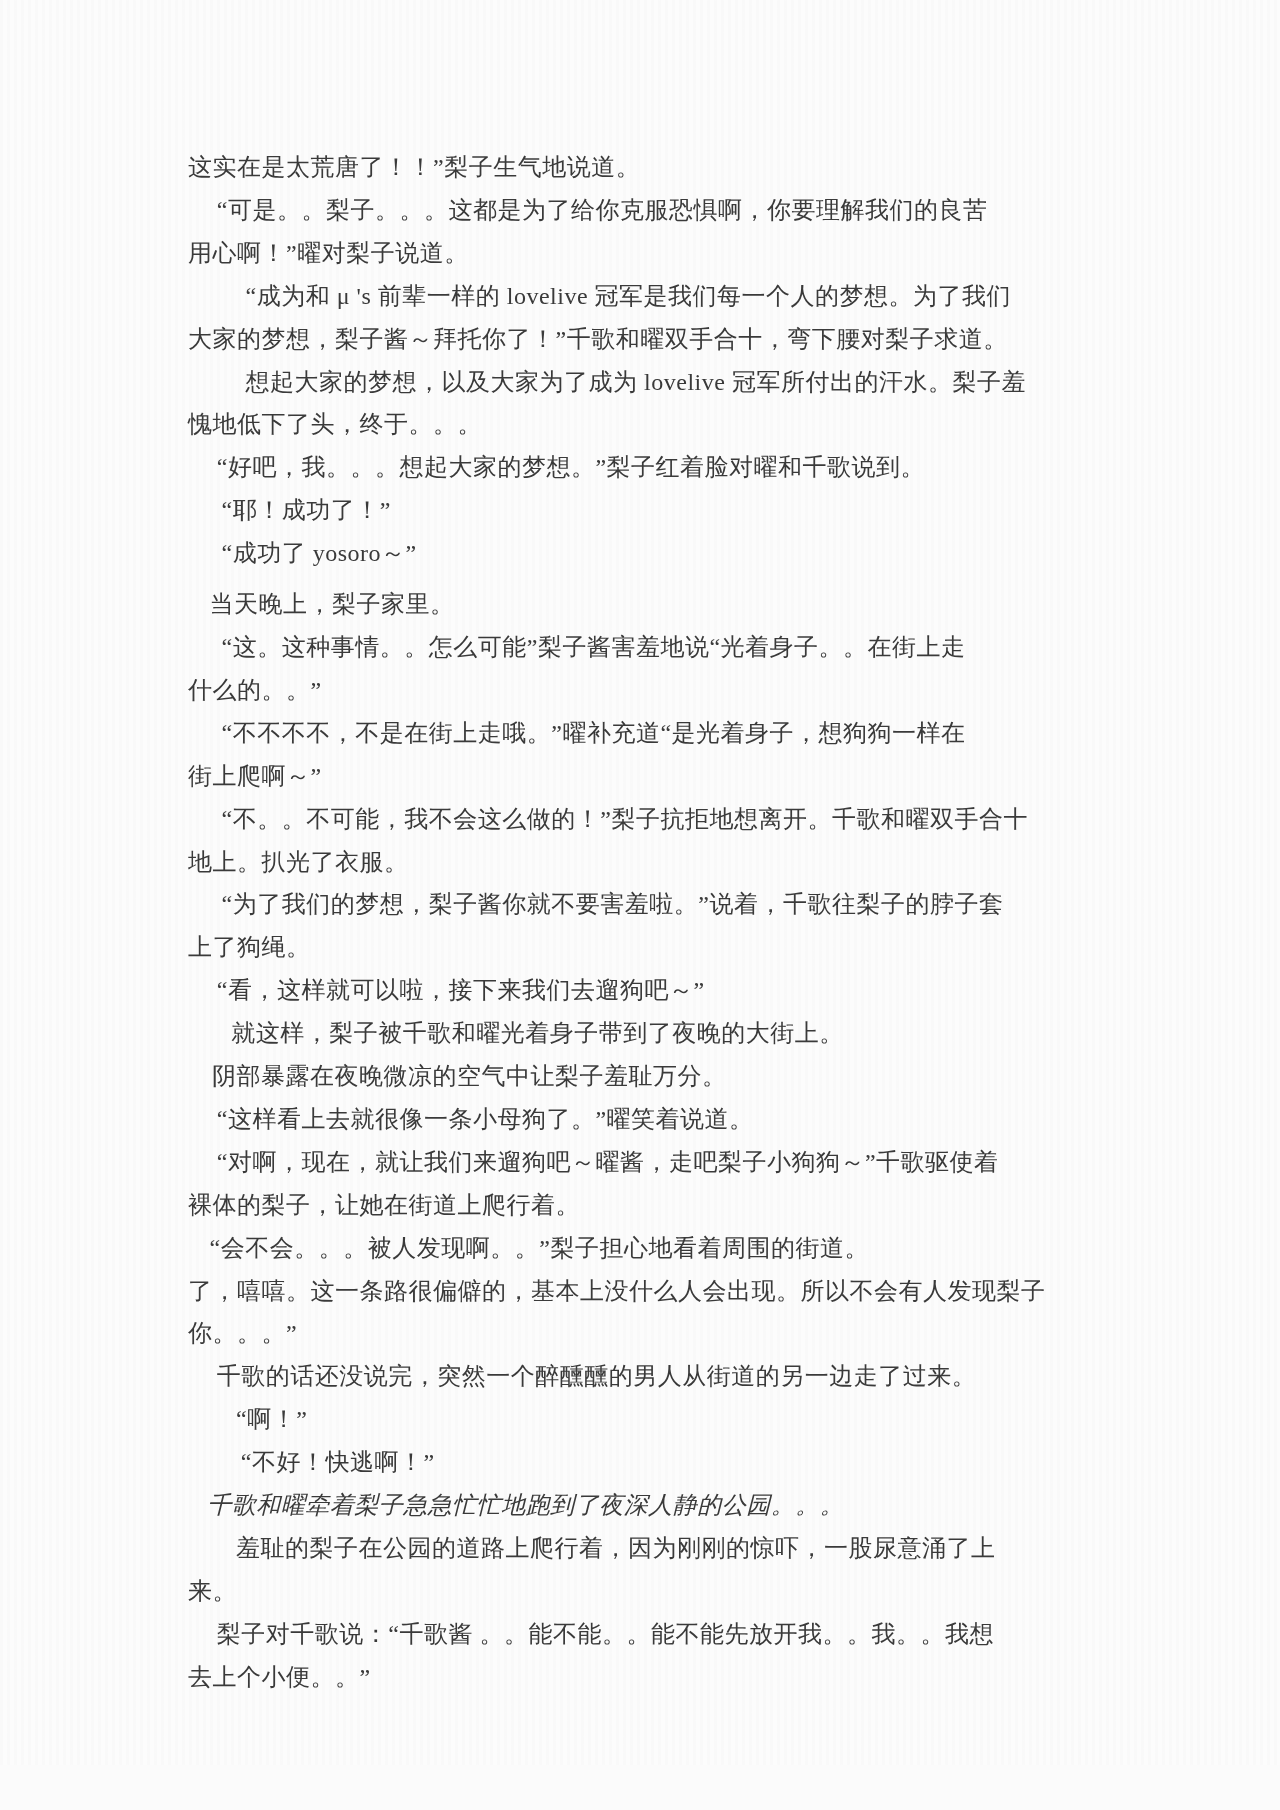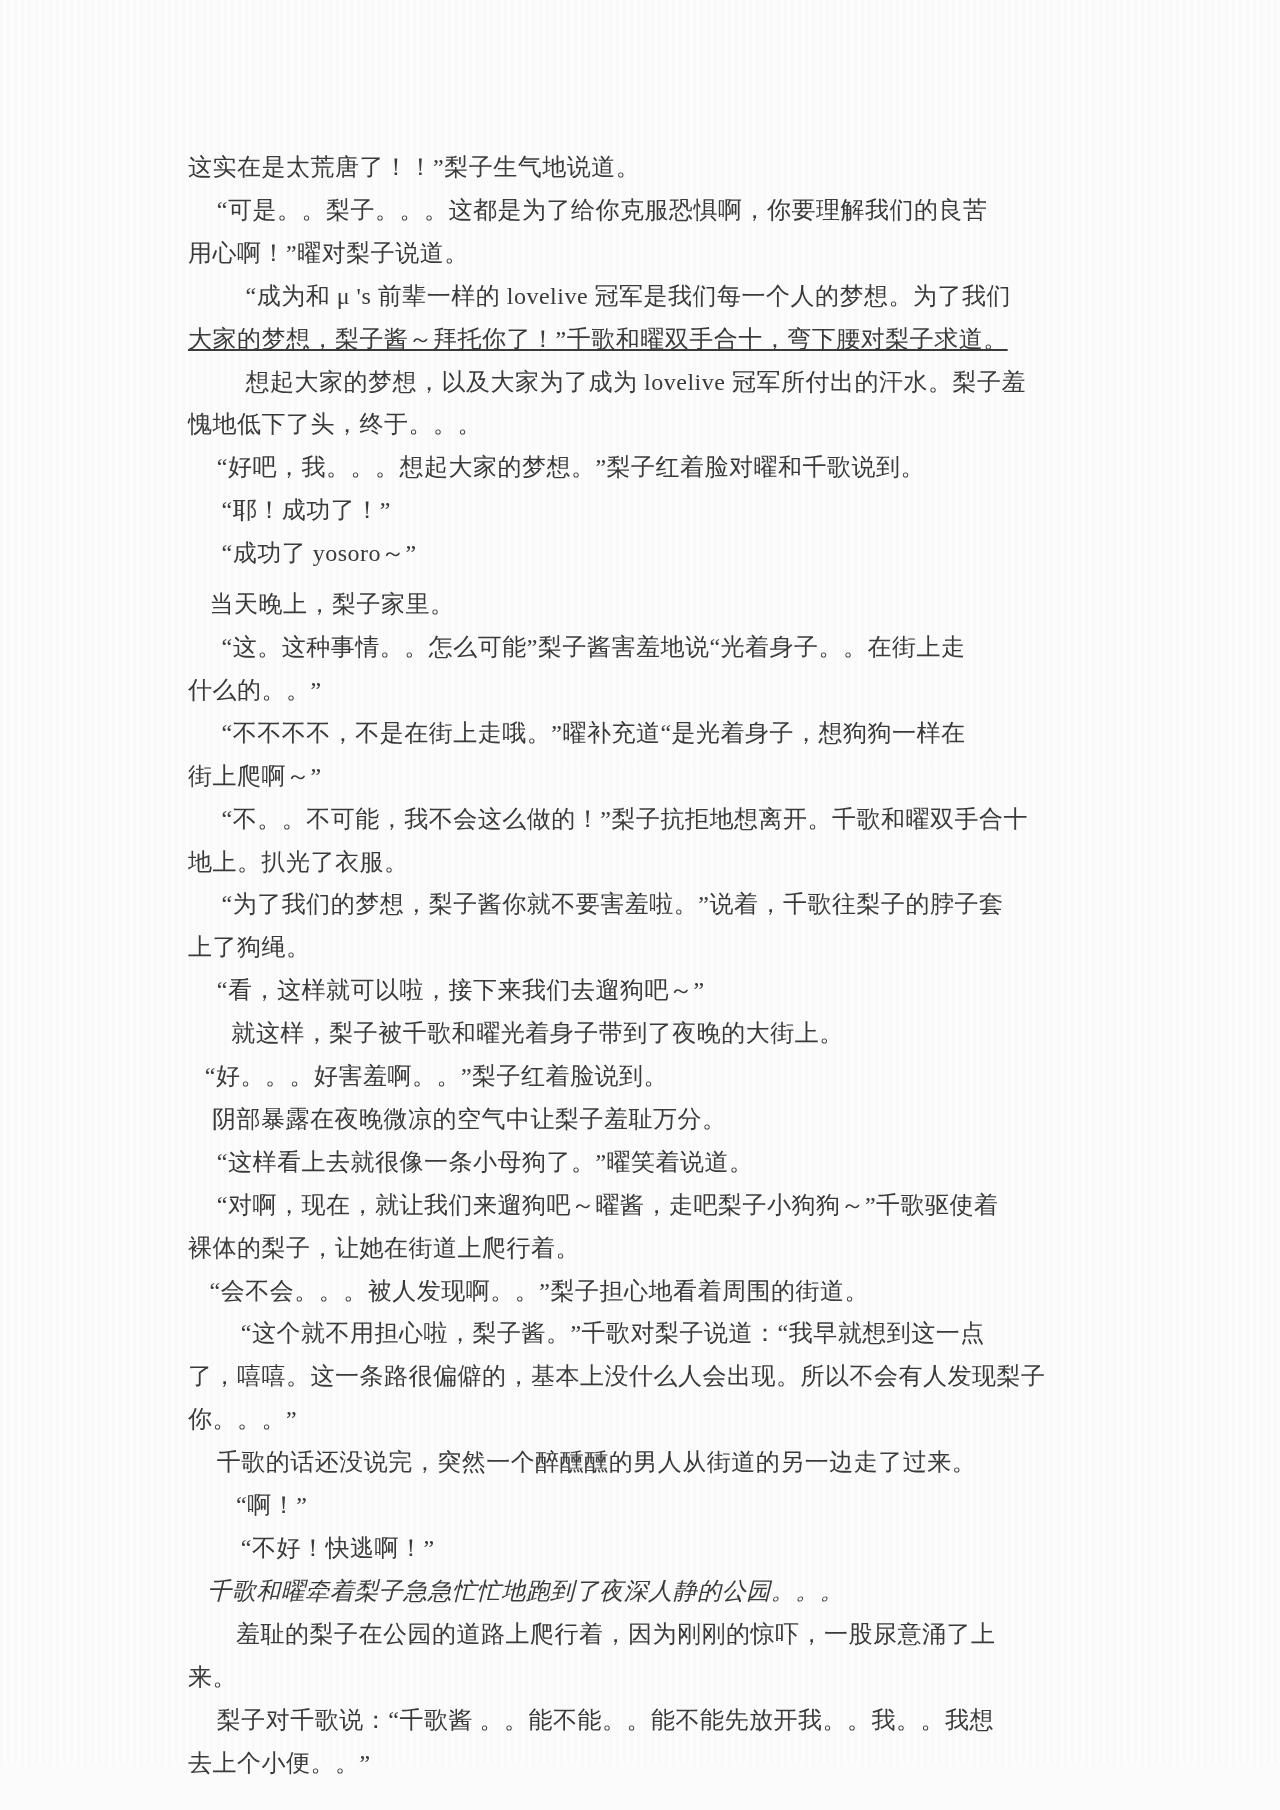--- a/index.html
+++ b/index.html
@@ -38,44 +38,42 @@
 </style>
 </head>
 <body>
 
 <div class="page">
   <div class="text-block" style="color: rgb(58, 58, 58);">
       <div class="line" style="text-indent: 0em;">这实在是太荒唐了！！”梨子生气地说道。</div>
       <div class="line" style="text-indent: 1.2em;">“可是。。梨子。。。这都是为了给你克服恐惧啊，你要理解我们的良苦</div>
       <div class="line" style="text-indent: 0em;">用心啊！”曜对梨子说道。</div>
       <div class="line" style="text-indent: 2.4em;">“成为和 μ 's 前辈一样的 lovelive 冠军是我们每一个人的梦想。为了我们</div>
-      <div class="line" style="text-indent: 0em; text-decoration: underline;">大家的梦想，梨子酱～拜托你了！”千歌和曜双手合十，弯下腰对梨子求道。</div>
+      <div class="line" style="text-indent: 0em;">大家的梦想，梨子酱～拜托你了！”千歌和曜双手合十，弯下腰对梨子求道。</div>
       <div class="line" style="text-indent: 2.4em;">想起大家的梦想，以及大家为了成为 lovelive 冠军所付出的汗水。梨子羞</div>
       <div class="line" style="text-indent: 0em;">愧地低下了头，终于。。。</div>
       <div class="line" style="text-indent: 1.2em;">“好吧，我。。。想起大家的梦想。”梨子红着脸对曜和千歌说到。</div>
       <div class="line" style="text-indent: 1.4em;">“耶！成功了！”</div>
       <div class="line" style="text-indent: 1.4em;">“成功了 yosoro～”</div>
       <div class="line" style="text-indent: 0.9em; margin-top: 8px;">当天晚上，梨子家里。</div>
       <div class="line" style="text-indent: 1.4em;">“这。这种事情。。怎么可能”梨子酱害羞地说“光着身子。。在街上走</div>
       <div class="line" style="text-indent: 0em;">什么的。。”</div>
       <div class="line" style="text-indent: 1.4em;">“不不不不，不是在街上走哦。”曜补充道“是光着身子，想狗狗一样在</div>
       <div class="line" style="text-indent: 0em;">街上爬啊～”</div>
       <div class="line" style="text-indent: 1.4em;">“不。。不可能，我不会这么做的！”梨子抗拒地想离开。千歌和曜双手合十</div>
       <div class="line" style="text-indent: 0em;">地上。扒光了衣服。</div>
       <div class="line" style="text-indent: 1.4em;">“为了我们的梦想，梨子酱你就不要害羞啦。”说着，千歌往梨子的脖子套</div>
       <div class="line" style="text-indent: 0em;">上了狗绳。</div>
       <div class="line" style="text-indent: 1.2em;">“看，这样就可以啦，接下来我们去遛狗吧～”</div>
       <div class="line" style="text-indent: 1.8em;">就这样，梨子被千歌和曜光着身子带到了夜晚的大街上。</div>
-      <div class="line" style="text-indent: 0.7em;">“好。。。好害羞啊。。”梨子红着脸说到。</div>
       <div class="line" style="text-indent: 1em;">阴部暴露在夜晚微凉的空气中让梨子羞耻万分。</div>
       <div class="line" style="text-indent: 1.2em;">“这样看上去就很像一条小母狗了。”曜笑着说道。</div>
       <div class="line" style="text-indent: 1.2em;">“对啊，现在，就让我们来遛狗吧～曜酱，走吧梨子小狗狗～”千歌驱使着</div>
       <div class="line" style="text-indent: 0em;">裸体的梨子，让她在街道上爬行着。</div>
       <div class="line" style="text-indent: 0.9em;">“会不会。。。被人发现啊。。”梨子担心地看着周围的街道。</div>
-      <div class="line" style="text-indent: 2.2em;">“这个就不用担心啦，梨子酱。”千歌对梨子说道：“我早就想到这一点</div>
       <div class="line" style="text-indent: 0em;">了，嘻嘻。这一条路很偏僻的，基本上没什么人会出现。所以不会有人发现梨子</div>
       <div class="line" style="text-indent: 0em;">你。。。”</div>
       <div class="line" style="text-indent: 1.2em; font-family: Liberation Serif, serif;">千歌的话还没说完，突然一个醉醺醺的男人从街道的另一边走了过来。</div>
       <div class="line" style="text-indent: 2em;">“啊！”</div>
       <div class="line" style="text-indent: 2.2em;">“不好！快逃啊！”</div>
       <div class="line" style="text-indent: 0.8em; font-style: italic;">千歌和曜牵着梨子急急忙忙地跑到了夜深人静的公园。。。</div>
       <div class="line" style="text-indent: 2em;">羞耻的梨子在公园的道路上爬行着，因为刚刚的惊吓，一股尿意涌了上</div>
       <div class="line" style="text-indent: 0em;">来。</div>
       <div class="line" style="text-indent: 1.2em;">梨子对千歌说：“千歌酱 。。能不能。。能不能先放开我。。我。。我想</div>
       <div class="line" style="text-indent: 0em;">去上个小便。。”</div>

